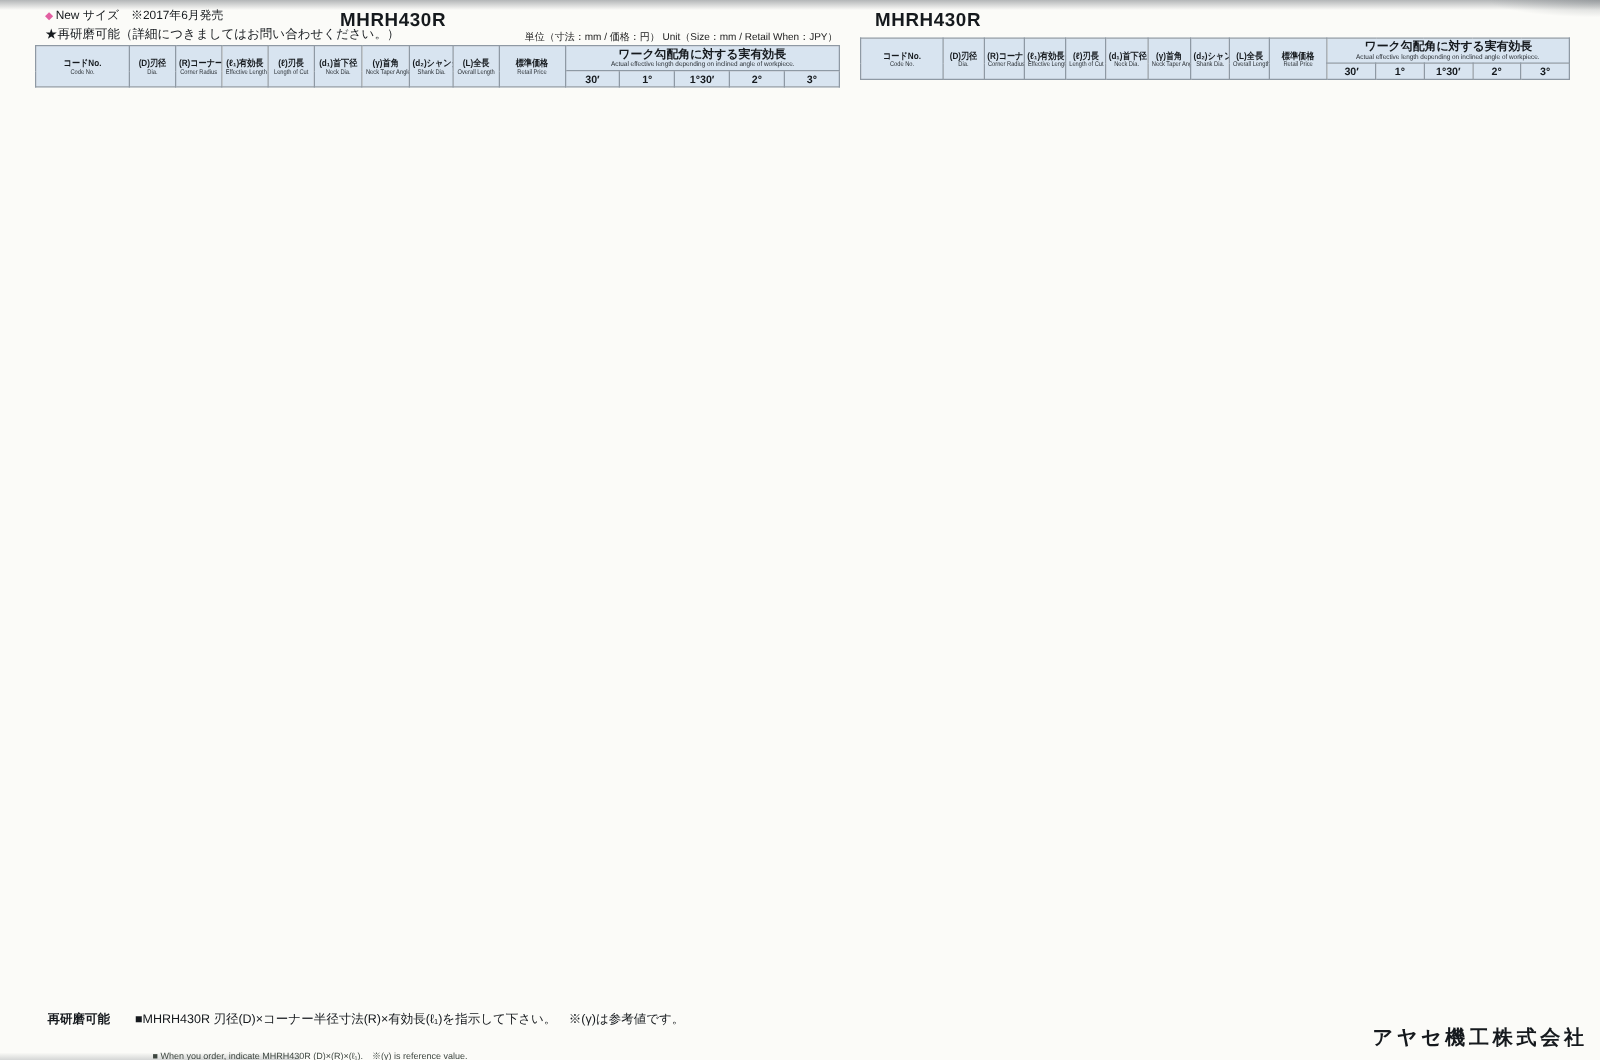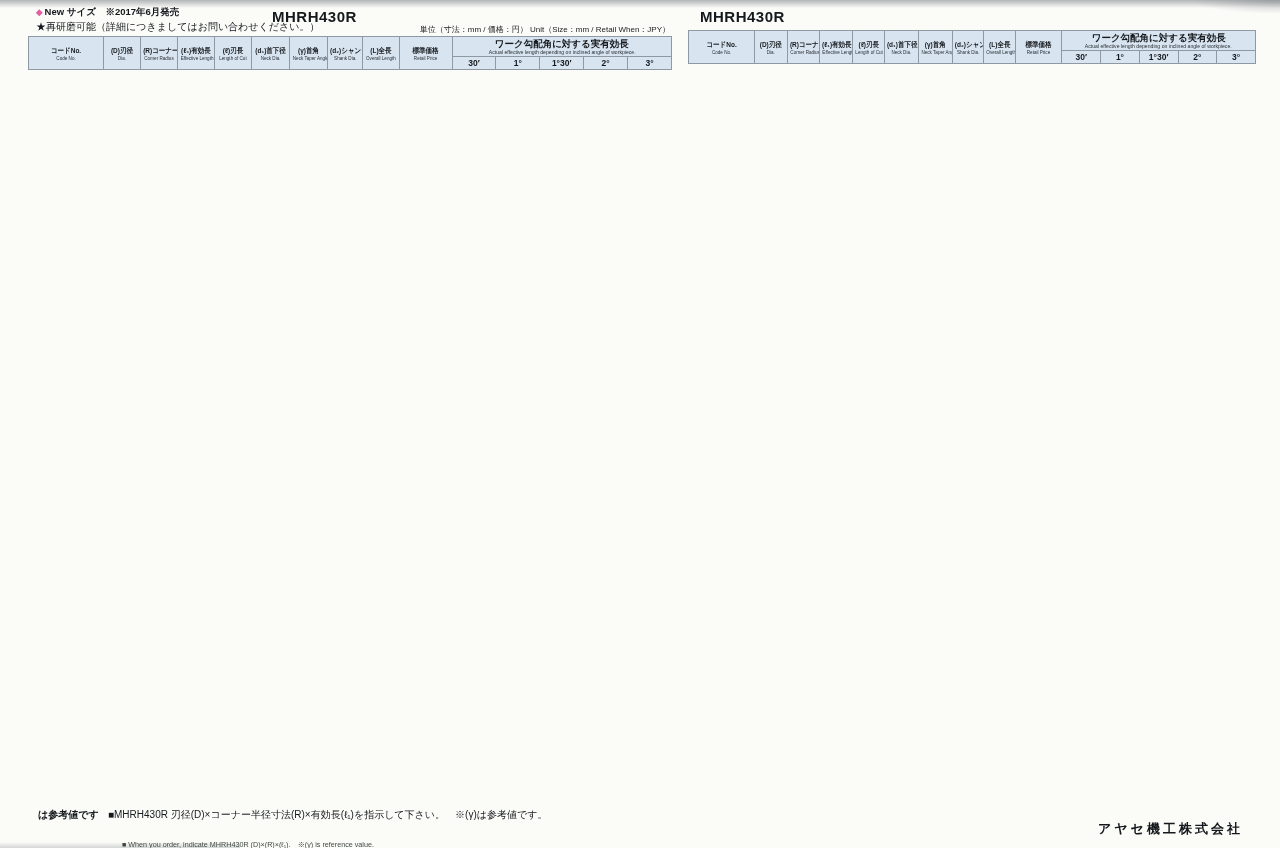--- a/index.html
+++ b/index.html
@@ -10,21 +10,21 @@
     color:#15191d;
   }
   
   .scan-top{position:absolute;left:0;top:0;width:1280px;height:8px;
     background:linear-gradient(to bottom, rgba(120,125,130,.55), rgba(120,125,130,0));}
   .scan-corner{position:absolute;right:0;top:0;width:90px;height:14px;
     background:radial-gradient(ellipse at top right, rgba(120,125,130,.45), rgba(120,125,130,0) 70%);}
   .scan-bottom{position:absolute;left:0;bottom:0;width:240px;height:6px;
     background:linear-gradient(to top, rgba(140,145,150,.35), rgba(140,145,150,0));}
 
-  .note1{position:absolute;left:36px;top:6px;font-size:9.5px;font-weight:bold;white-space:nowrap;}
+  .note1{position:absolute;left:36px;top:6px;font-size:9.5px;font-weight:normal;white-space:nowrap;}
   .note1 .dm-note{color:#e25fa2;margin-right:2px;font-size:8.5px;}
   .note2{position:absolute;left:36px;top:20px;font-size:10px;font-weight:normal;white-space:nowrap;}
   .ltitle{position:absolute;left:272px;top:8px;font-size:15px;font-weight:bold;letter-spacing:.5px;}
   .unit{position:absolute;right:610px;top:24px;font-size:8px;white-space:nowrap;color:#222;}
   .rtitle{position:absolute;left:700px;top:8px;font-size:15px;font-weight:bold;letter-spacing:.5px;}
 
   .tblwrap-l{position:absolute;left:28px;top:36px;width:644px;}
   .tblwrap-r{position:absolute;left:688px;top:30px;width:568px;}
 
   table.spec{border-collapse:collapse;table-layout:fixed;width:100%;
@@ -38,21 +38,21 @@
   table.spec thead tr:last-child th{height:12px;font-size:8.5px;font-weight:bold;}
   table.spec thead{border-bottom:1.6px solid #39424b;}
   .hjp{display:block;font-size:7.4px;font-weight:bold;line-height:9px;transform:scaleX(.88);}
   .hen{display:block;font-size:5.4px;font-weight:normal;line-height:6px;color:#2a2f34;transform:scaleX(.85);}
   .effh .hjp{font-size:9.5px;line-height:11px;transform:none;}
   .effh .hen{font-size:5.4px;transform:scaleX(.95);}
 
   .footer-label{position:absolute;left:38px;top:808px;font-size:10px;font-weight:bold;white-space:nowrap;}
   .footer-jp{position:absolute;left:108px;top:808px;font-size:10px;white-space:nowrap;}
   .footer-en{position:absolute;left:122px;top:840px;font-size:7.2px;color:#3d463f;white-space:nowrap;}
-  .company{position:absolute;left:1098px;top:820px;font-size:13px;font-weight:bold;
+  .company{position:absolute;left:1098px;top:820px;font-size:16px;font-weight:bold;
     letter-spacing:3px;font-family:"Liberation Serif", serif;white-space:nowrap;}
 </style>
 </head>
 <body>
 
 <div class="scan-top"></div>
 <div class="scan-corner"></div>
 <div class="scan-bottom"></div>
 
 <div class="note1">
@@ -211,16 +211,16 @@
           <th class="ang">1°</th>
           <th class="ang">1°30′</th>
           <th class="ang">2°</th>
           <th class="ang">3°</th>
         </tr>
       </thead>
       <tbody></tbody>
     </table>
 </div>
 
-<div class="footer-label">は参考値です</div>
+<div class="footer-label">再研磨可能</div>
 <div class="footer-jp">■MHRH430R 刃径(D)×コーナー半径寸法(R)×有効長(ℓ₁)を指示して下さい。　※(γ)は参考値です。</div>
 <div class="footer-en">■ When you order, indicate MHRH430R (D)×(R)×(ℓ₁).　※(γ) is reference value.</div>
 <div class="company">アヤセ機工株式会社</div>
 
 </body></html>

